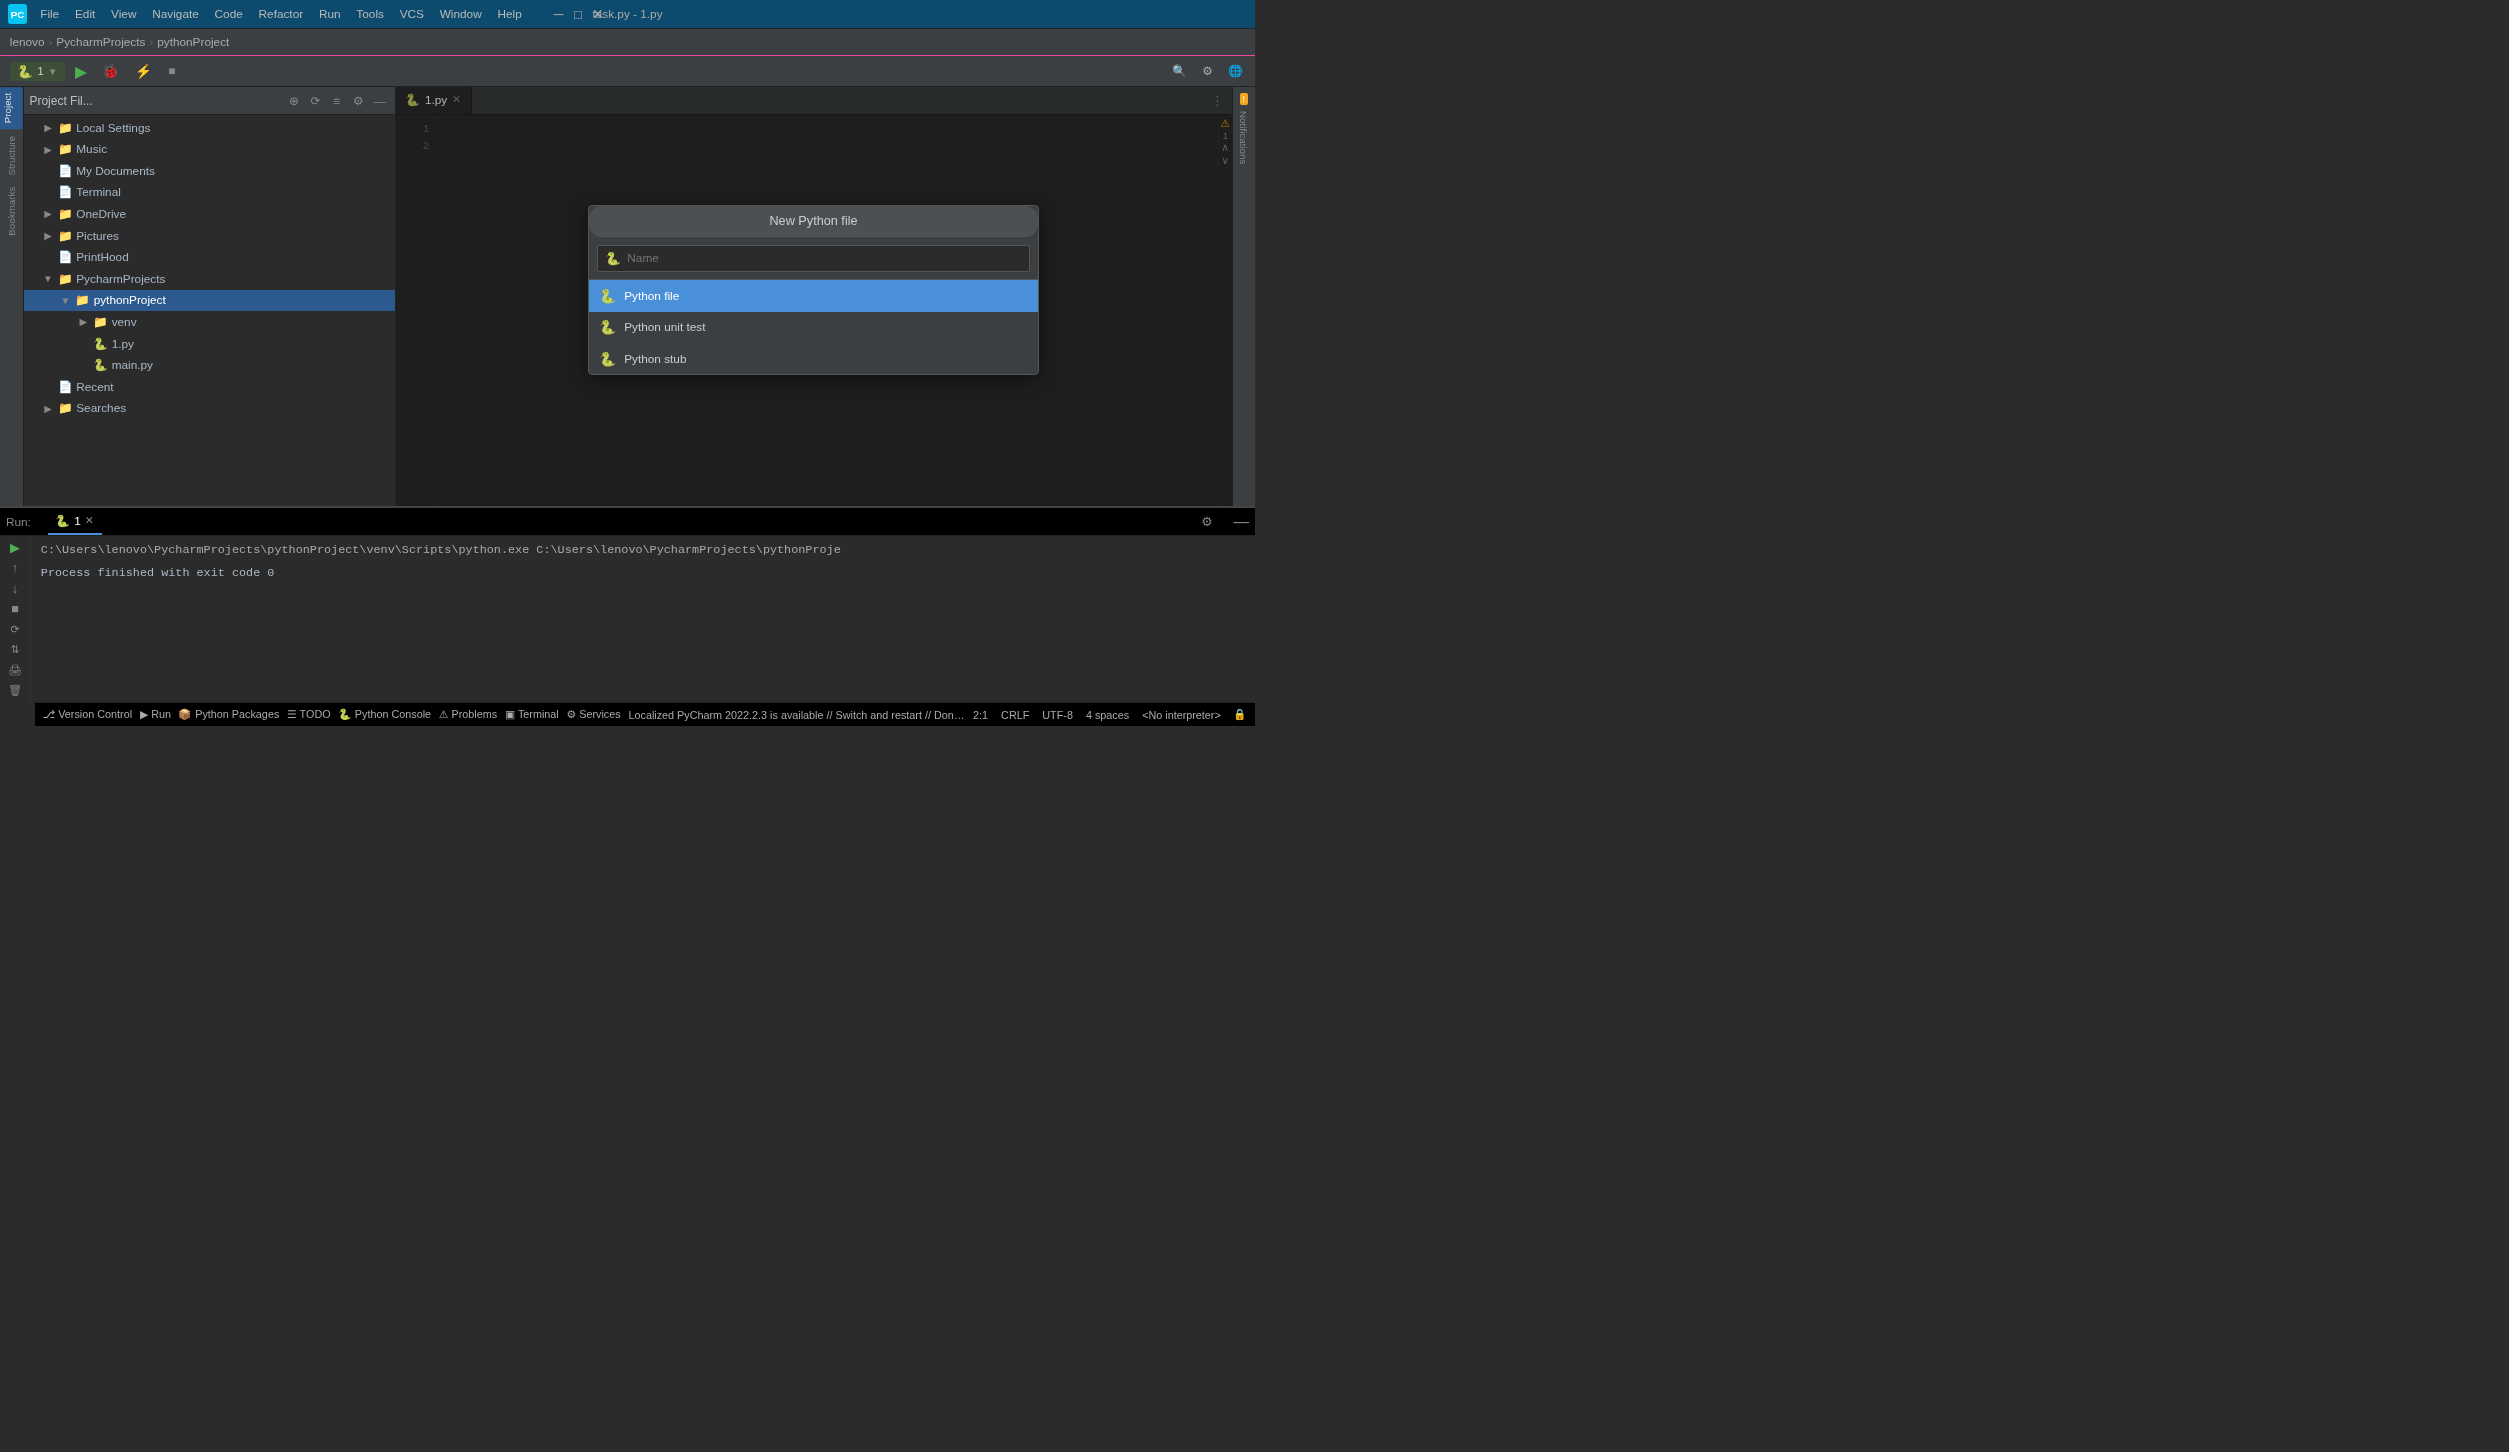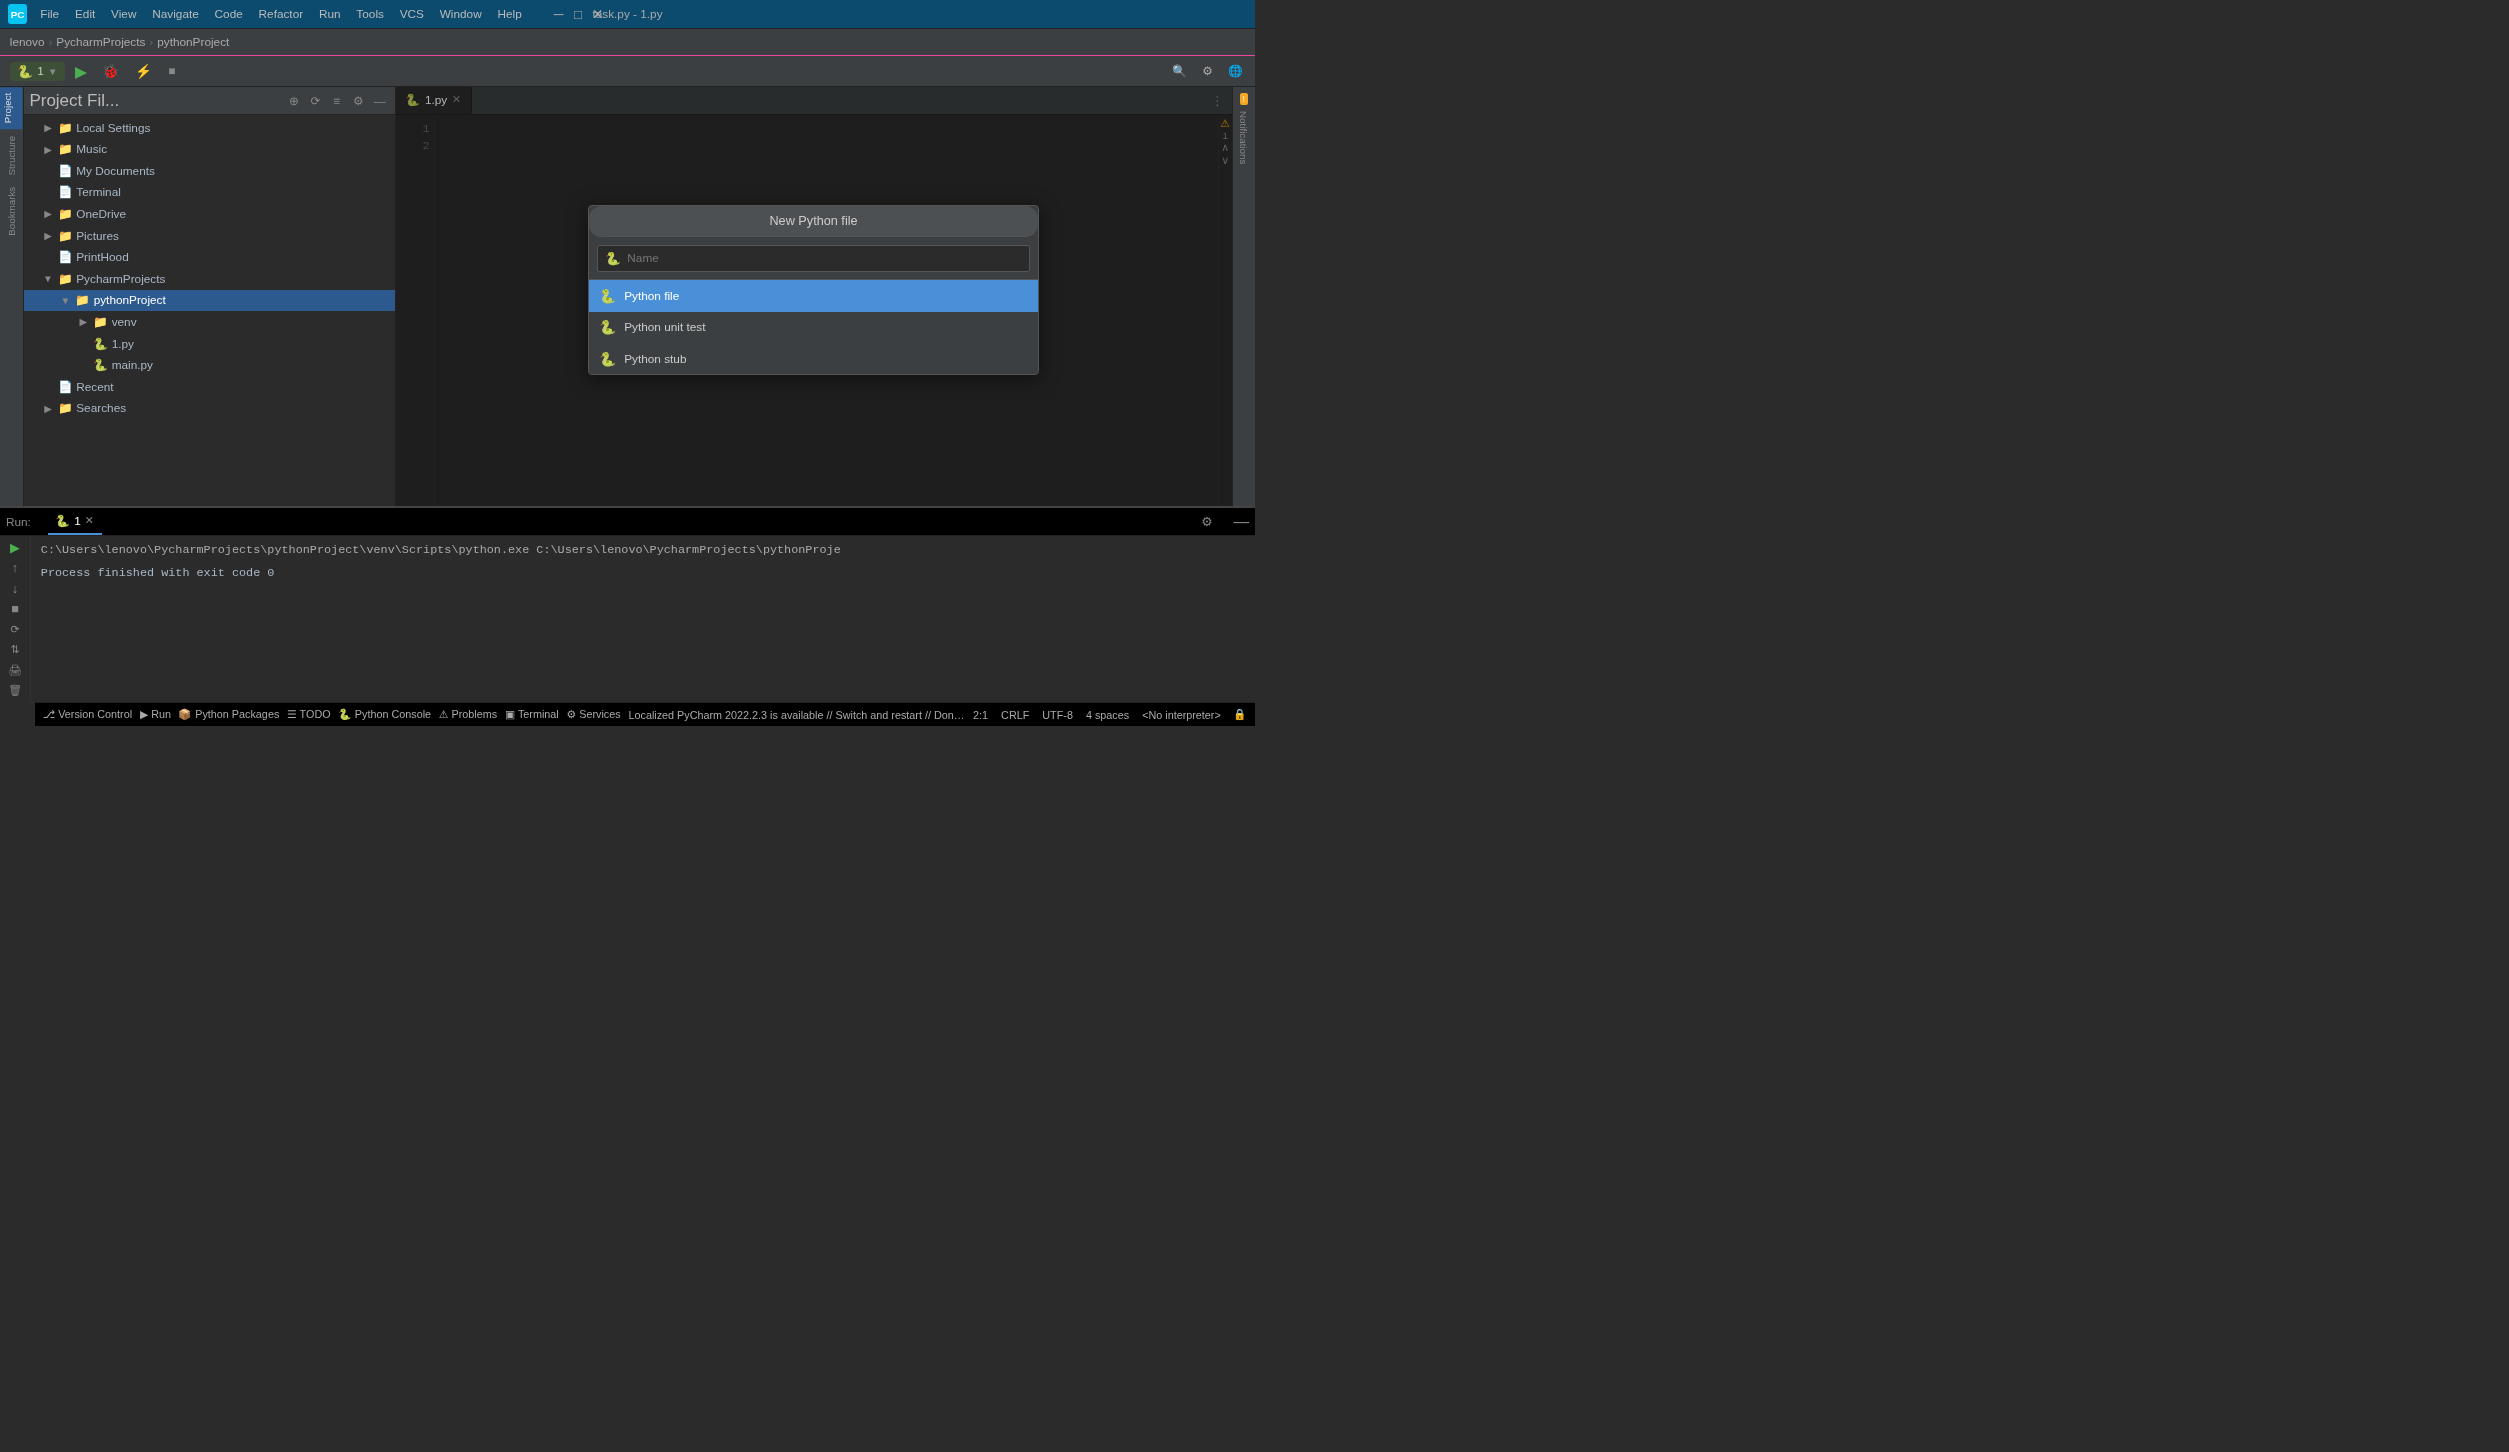--- a/index.html
+++ b/index.html
@@ -112,21 +112,21 @@
     .panel-header {
       display: flex;
       align-items: center;
       background: #3c3f41;
       height: 27.4px;
       padding: 0 5.9px;
       gap: 3.9px;
       border-bottom: 1px solid #222;
     }
     .panel-title {
-      font-size: 17px;
+      font-size: 12px;
       color: #bbb;
       flex: 1;
     }
     .panel-btn {
       width: 17.6px; height: 17.6px;
       display: flex; align-items: center; justify-content: center;
       color: #888;
       cursor: pointer;
       border-radius: 2px;
       font-size: 11.8px;

